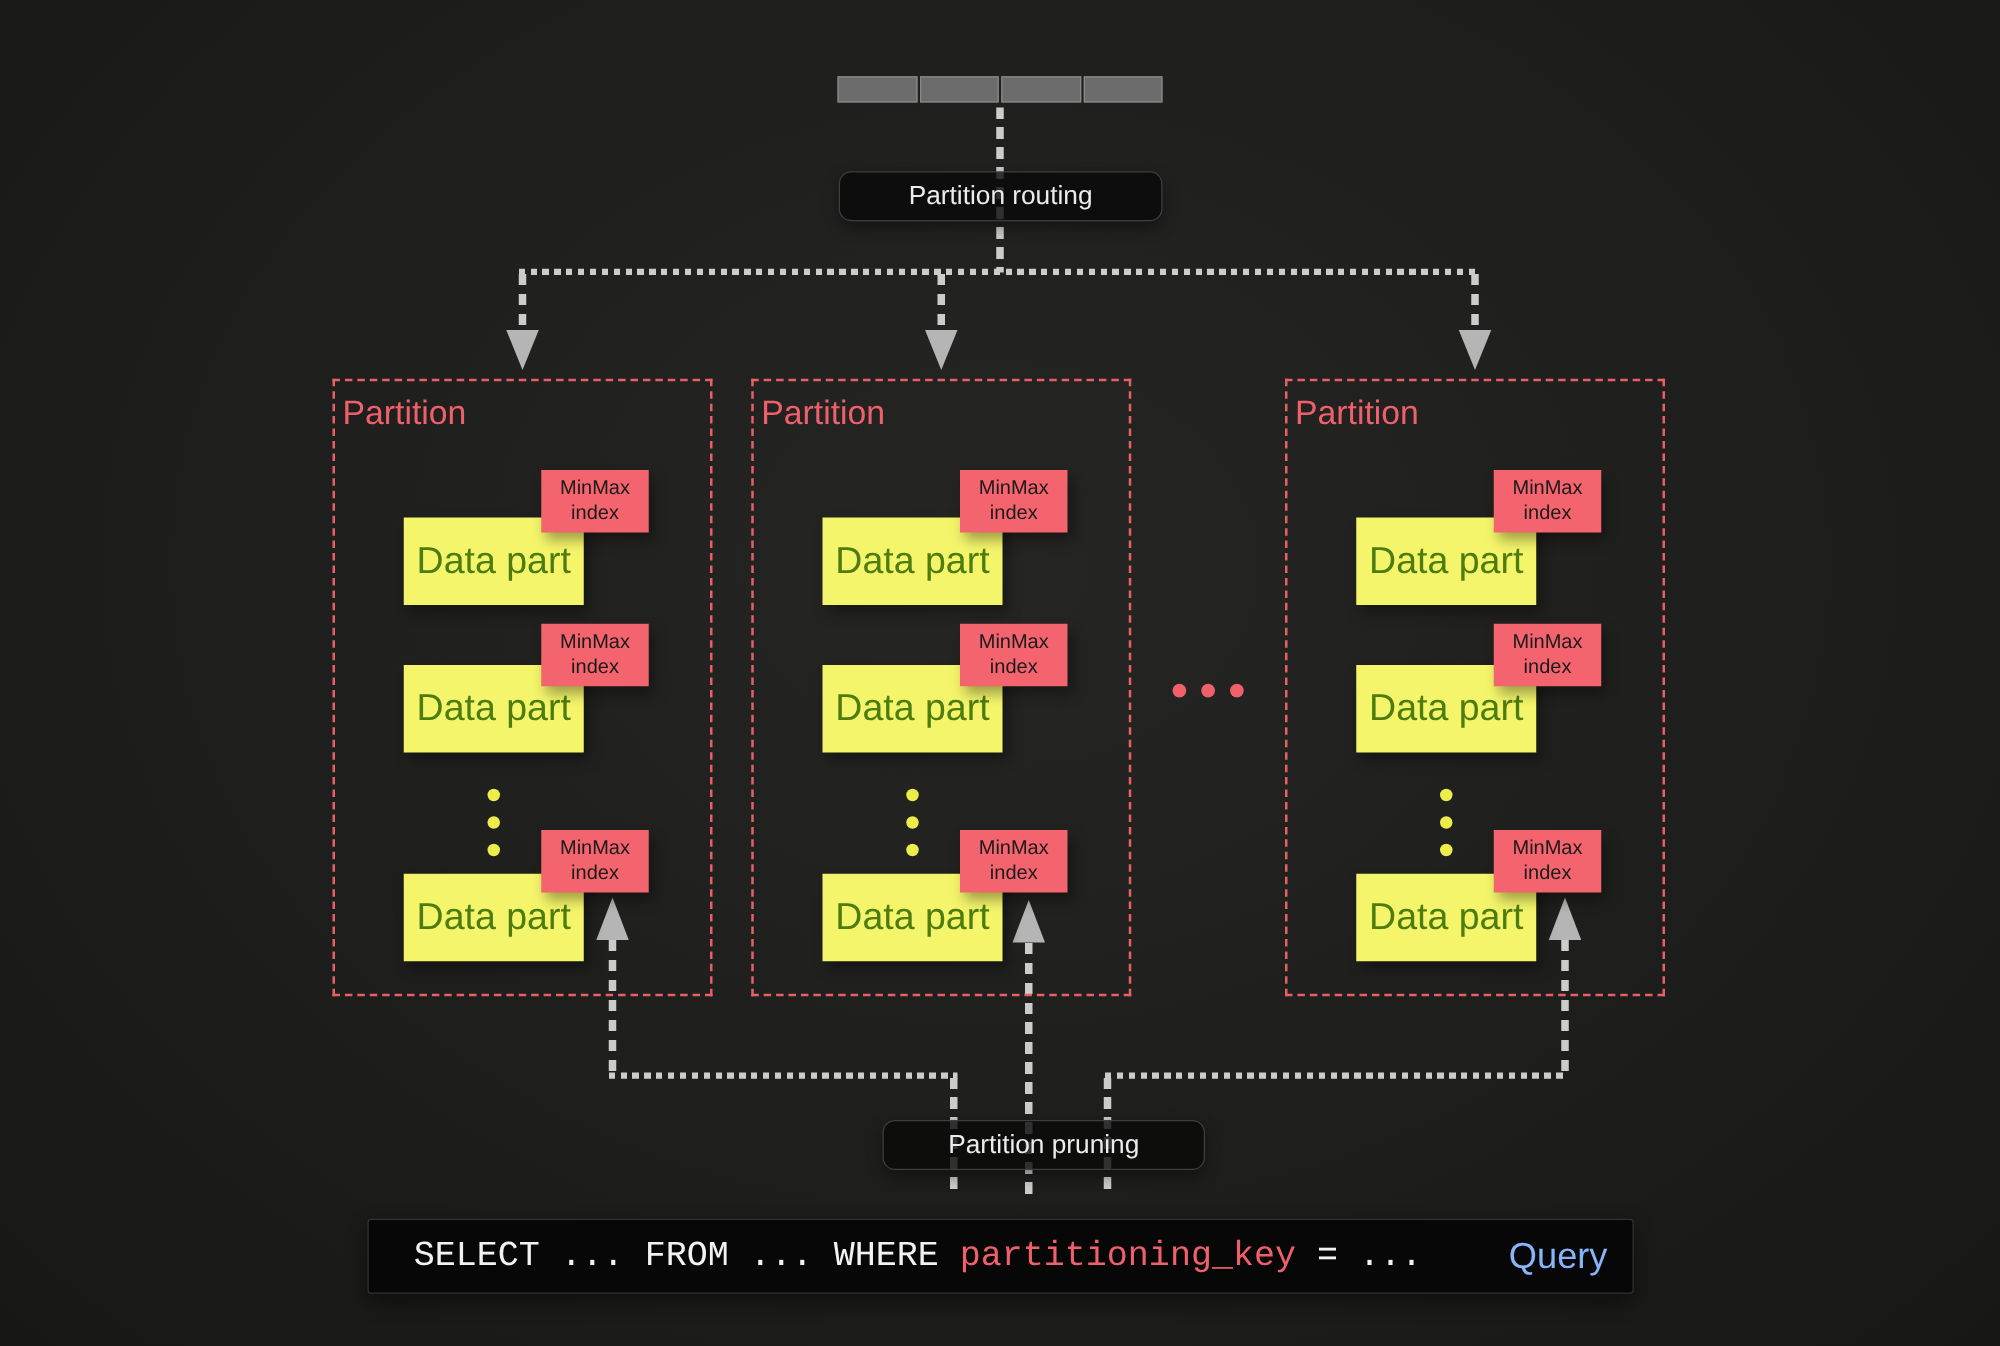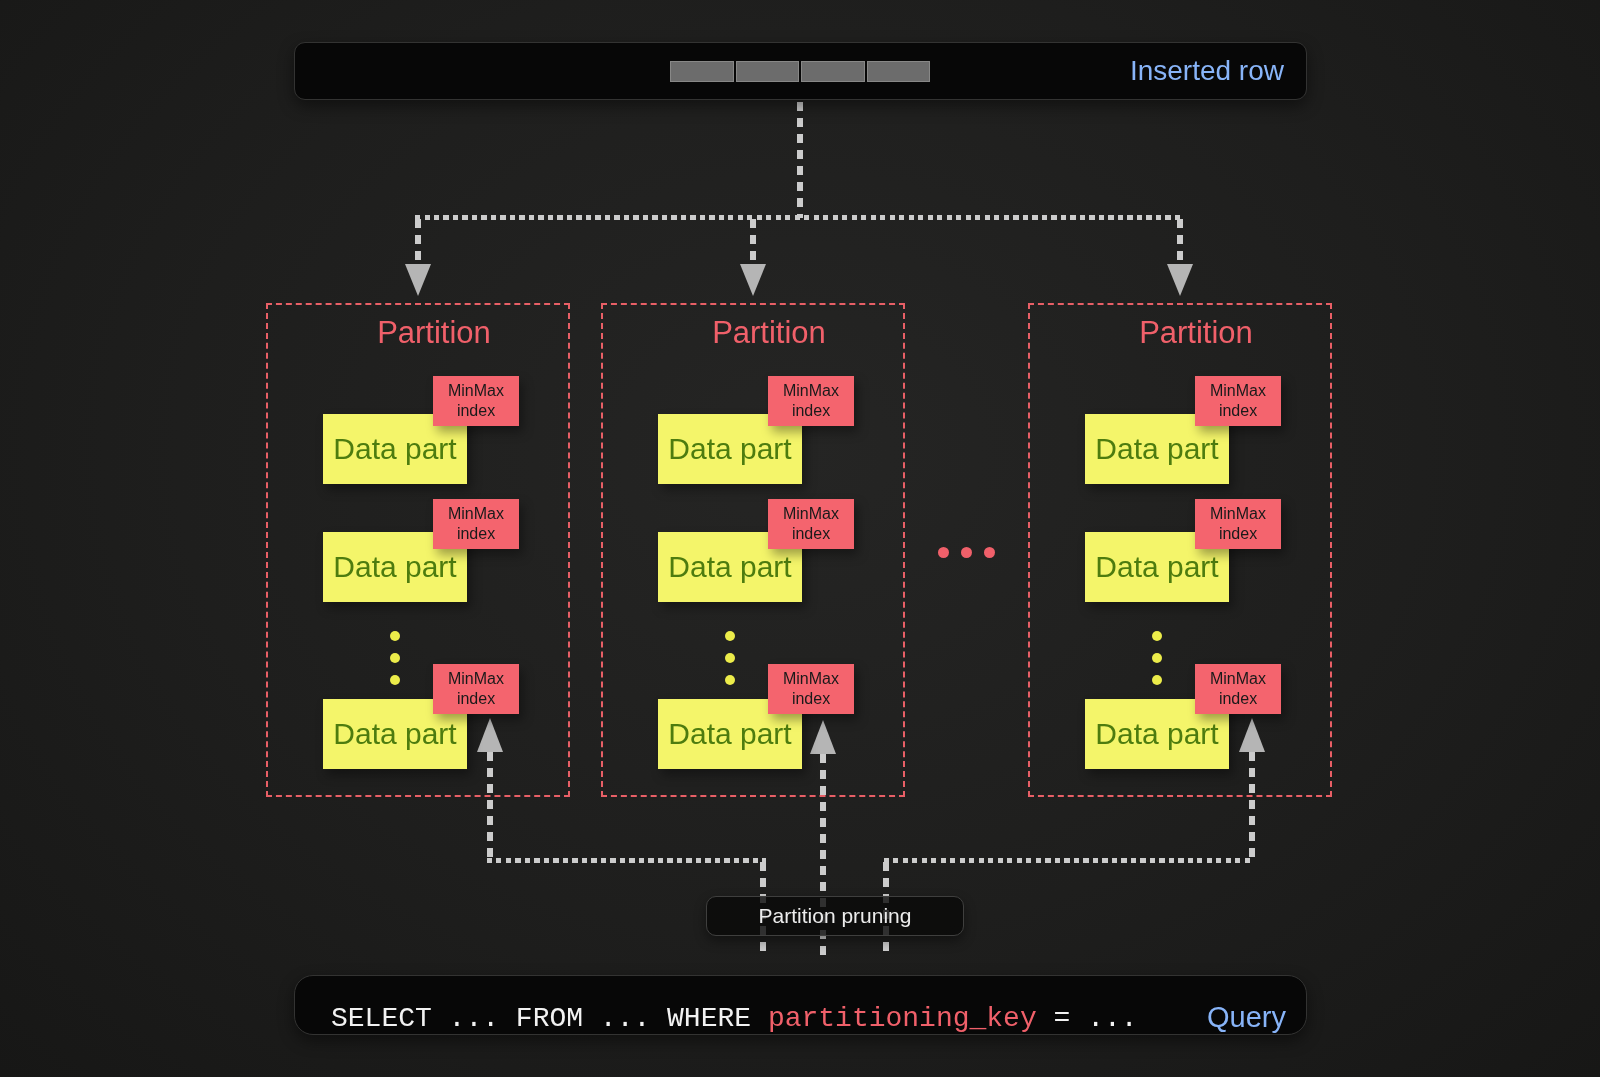--- a/index.html
+++ b/index.html
@@ -18,37 +18,37 @@
     border-left:13px solid transparent;border-right:13px solid transparent;
     border-top:32px solid #b5b5b5;}
   .head-up{position:absolute;width:0;height:0;z-index:1;
     border-left:13px solid transparent;border-right:13px solid transparent;
     border-bottom:34px solid #b5b5b5;}
 
   
   .bar{position:absolute;background:#070707;border:1px solid #333332;border-radius:11px;
     box-shadow:0 6px 16px rgba(0,0,0,.45);display:flex;align-items:center;z-index:2;}
   .top-bar{left:294px;top:42px;width:1013px;height:58px;justify-content:flex-end;padding-right:22px;box-sizing:border-box;}
-  .query-bar{left:294px;top:975px;width:1013px;height:60px;border-radius:19px;
-    padding:0 20px 0 36px;box-sizing:border-box;align-items:flex-end;}
+  .query-bar{left:294px;top:975px;width:1013px;height:60px;border-radius:3px;
+    padding:0 20px 0 36px;box-sizing:border-box;}
   .blue-label{color:#88b4f8;font-size:28px;}
 
   .segments{position:absolute;left:670px;top:61px;width:260px;height:21px;display:flex;gap:2px;z-index:3;}
   .seg{flex:1;background:#6c6c6c;border:1px solid #888887;box-sizing:border-box;}
 
   
   .chip{position:absolute;background:rgba(9,9,9,.8);border:1px solid #3f3f3e;border-radius:10px;
     color:#ececec;font-size:21px;display:flex;align-items:center;justify-content:center;
     box-shadow:0 5px 12px rgba(0,0,0,.4);z-index:2;}
 
   
   .partition{position:absolute;top:303px;width:304px;height:494px;box-sizing:border-box;
     border:2px dashed #e85f66;z-index:2;}
-  .partition-title{position:absolute;top:10px;left:16px;width:100%;text-align:center;
-    color:#f0606a;font-size:31px;}
+  .partition-title{position:absolute;top:10px;left:6px;width:100%;text-align:left;
+    color:#f0606a;font-size:27px;}
   .minmax{position:absolute;left:165px;width:86px;height:50px;background:#f4646e;color:#1a1a1a;
     font-size:16px;line-height:1.25;display:flex;align-items:center;justify-content:center;
     text-align:center;z-index:4;box-shadow:4px 6px 10px rgba(0,0,0,.35);}
   .datapart{position:absolute;left:55px;width:144px;height:70px;background:#f4f56a;color:#4d7c0f;
     font-size:30px;display:flex;align-items:center;justify-content:center;z-index:3;
     box-shadow:4px 6px 10px rgba(0,0,0,.35);}
   .g1 .minmax{top:71px}.g1 .datapart{top:109px}
   .g2 .minmax{top:194px}.g2 .datapart{top:227px}
   .g3 .minmax{top:359px}.g3 .datapart{top:394px}
   .vdots i{position:absolute;left:122px;width:10px;height:10px;border-radius:50%;background:#ecec4a;}
@@ -82,30 +82,30 @@
   <div class="vdash" style="left:760px;top:862px;height:95px;"></div>
 
   <div class="head-up" style="left:810px;top:720px;"></div>
   <div class="vdash" style="left:820px;top:754px;height:203px;"></div>
 
   <div class="head-up" style="left:1239px;top:718px;"></div>
   <div class="vdash" style="left:1249px;top:752px;height:111px;"></div>
   <div class="hdash" style="left:884px;top:858px;width:368px;"></div>
   <div class="vdash" style="left:883px;top:862px;height:95px;"></div>
 
-  <div class="bar top-bar">
-    <span class="blue-label">Inserted row</span>
-  </div>
   <div class="segments">
     <div class="seg"></div>
     <div class="seg"></div>
     <div class="seg"></div>
     <div class="seg"></div>
   </div>
 
+  <div class="chip" style="left:671px;top:137px;width:257px;height:38px;">
+    <span>Partition routing</span>
+  </div>
   <div class="chip" style="left:694px;top:896px;width:256px;height:38px;margin-left:12px;">
     <span>Partition pruning</span>
   </div>
 
   <div class="partition" style="left:266px;">
     <div class="partition-title">Partition</div>
     <div class="g1">
       <div class="minmax">MinMax index</div>
       <div class="datapart">Data part</div>
     </div>

